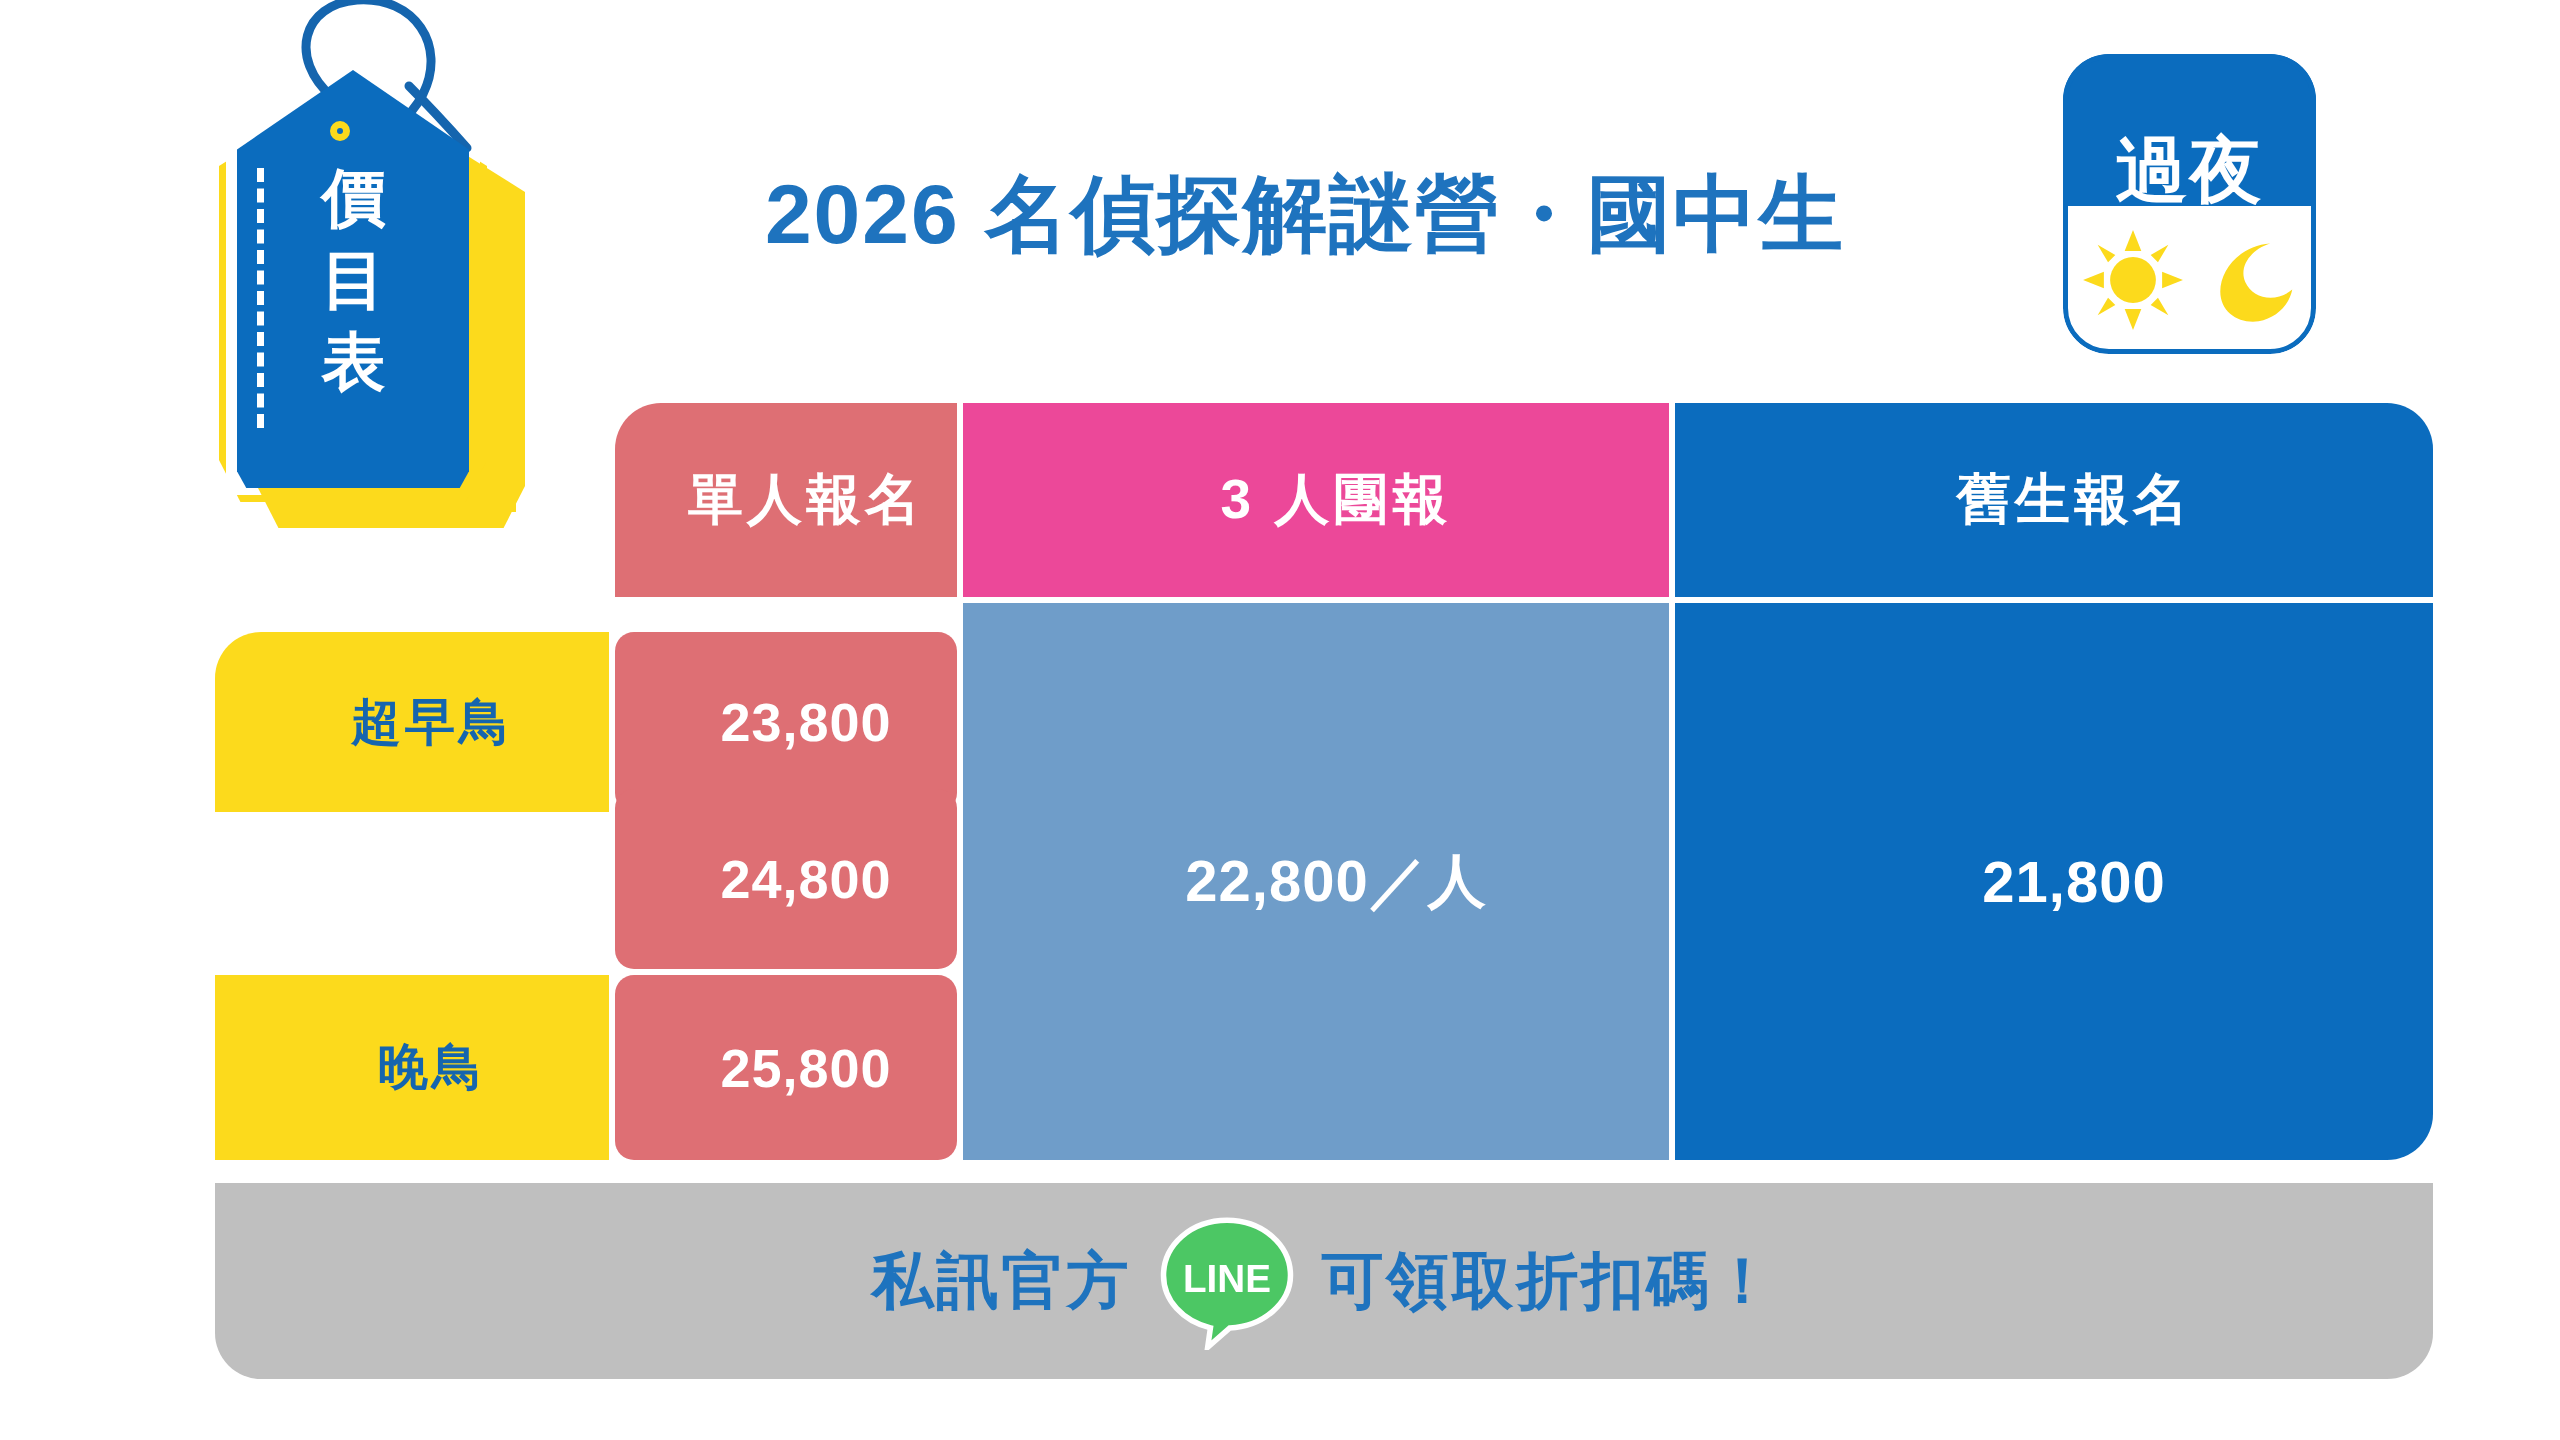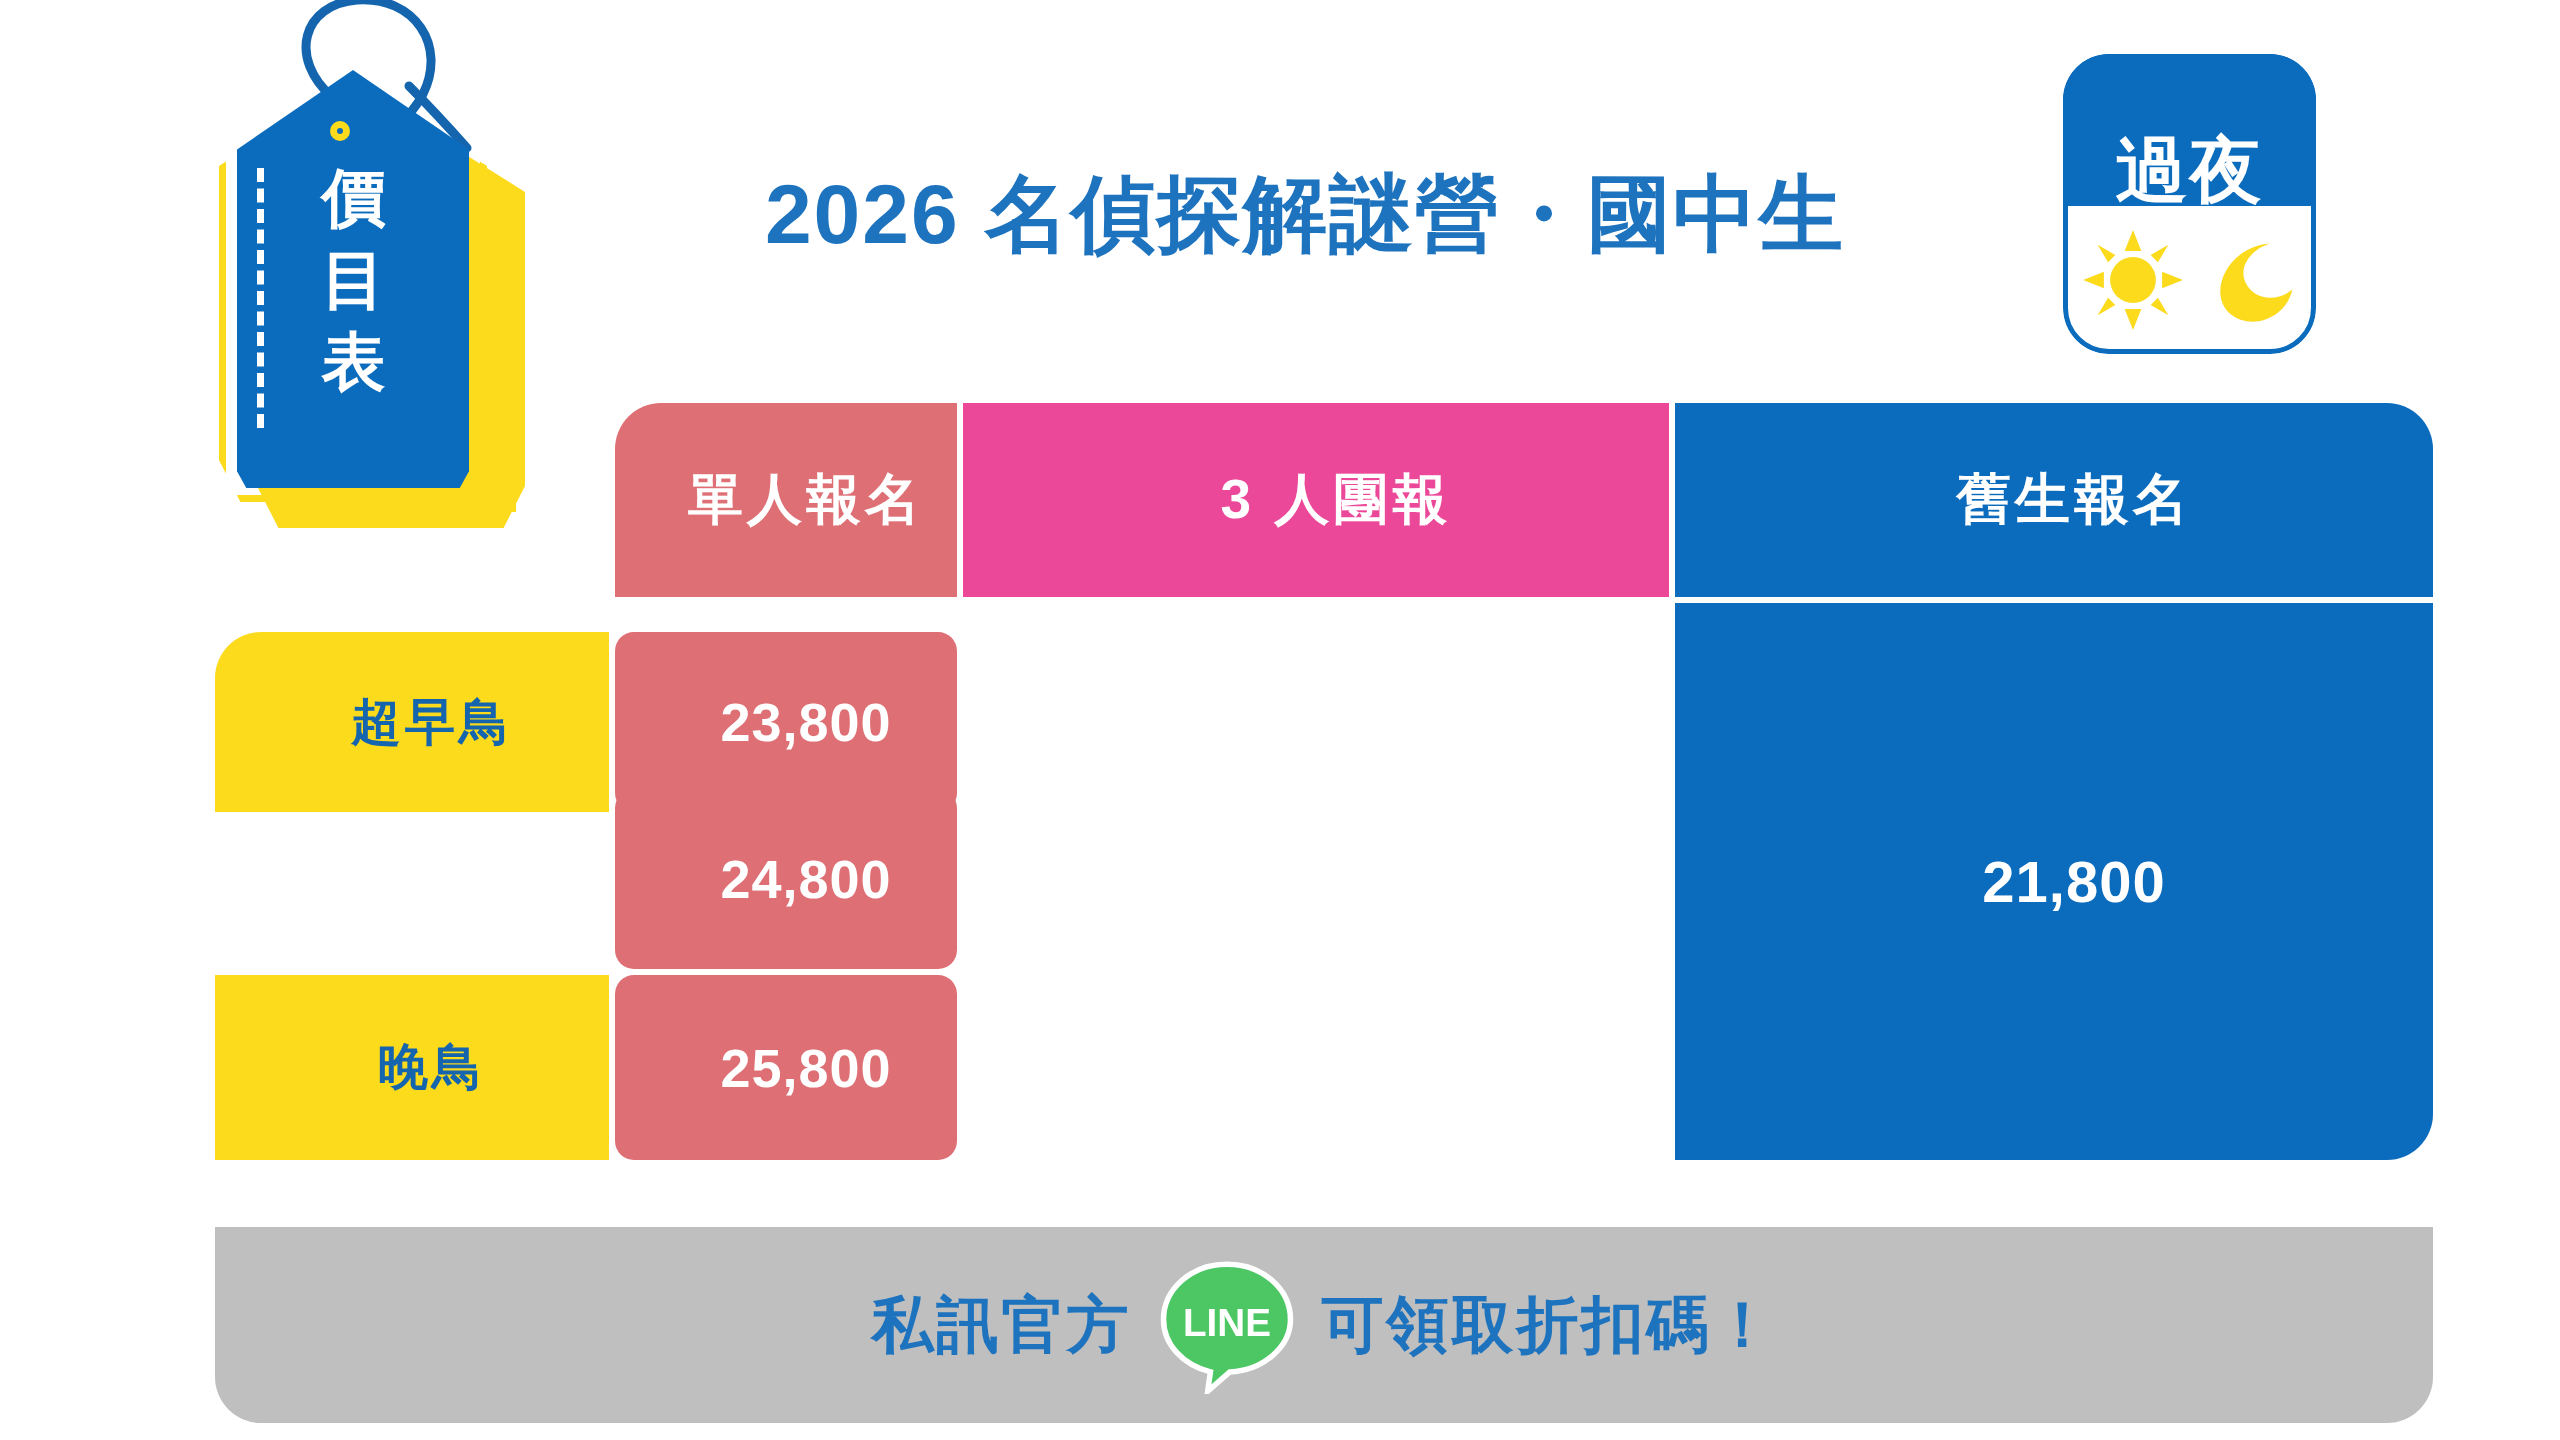--- a/index.html
+++ b/index.html
@@ -223,21 +223,20 @@
     left: 215px;
     top: 1183px;
     width: 2218px;
     height: 196px;
     background: #BFBFBF;
     border-radius: 0 0 46px 46px;
     display: flex;
     align-items: center;
     justify-content: center;
     gap: 26px;
-    margin-top: 44px;
   }
   .footer-text {
     color: #1E73BE;
     font-size: 62px;
     font-weight: bold;
     letter-spacing: 3px;
     white-space: nowrap;
   }
   #line-logo {
     position: relative;
@@ -304,20 +303,21 @@
     <div class="cell hdr hdr-alumni">舊生報名</div>
 
     <div class="cell rowlabel rowlabel-first r1">超早鳥</div>
     <div class="cell price-single r1">23,800</div>
 
     <div class="cell price-single r2">24,800</div>
 
     <div class="cell rowlabel r3">晚鳥</div>
     <div class="cell price-single r3">25,800</div>
 
+    <div class="cell price-group rspan">22,800／人</div>
     <div class="cell price-alumni rspan span-round">21,800</div>
   </div>
 
   <div id="footer-bar">
     <span class="footer-text">私訊官方</span>
     <svg id="line-logo" viewBox="0 0 100 100">
       <path d="M50 6 C 24 6, 4 24, 4 46 C 4 64, 18 79, 38 84 L 36 98 L 52 84
                C 76 83, 96 66, 96 46 C 96 24, 76 6, 50 6 Z" fill="#4CC764" stroke="#FFFFFF" stroke-width="4"></path>
       <text x="50" y="58" text-anchor="middle" font-family="Liberation Sans, sans-serif" font-size="28" font-weight="bold" fill="#FFFFFF">LINE</text>
     </svg>

